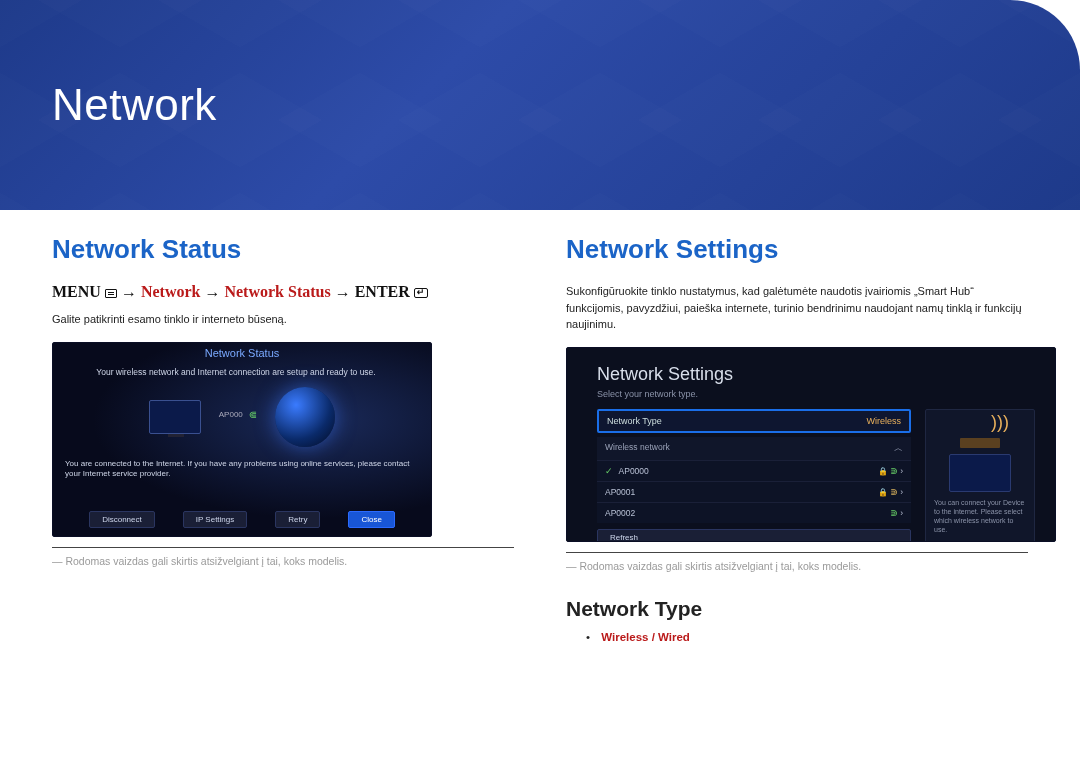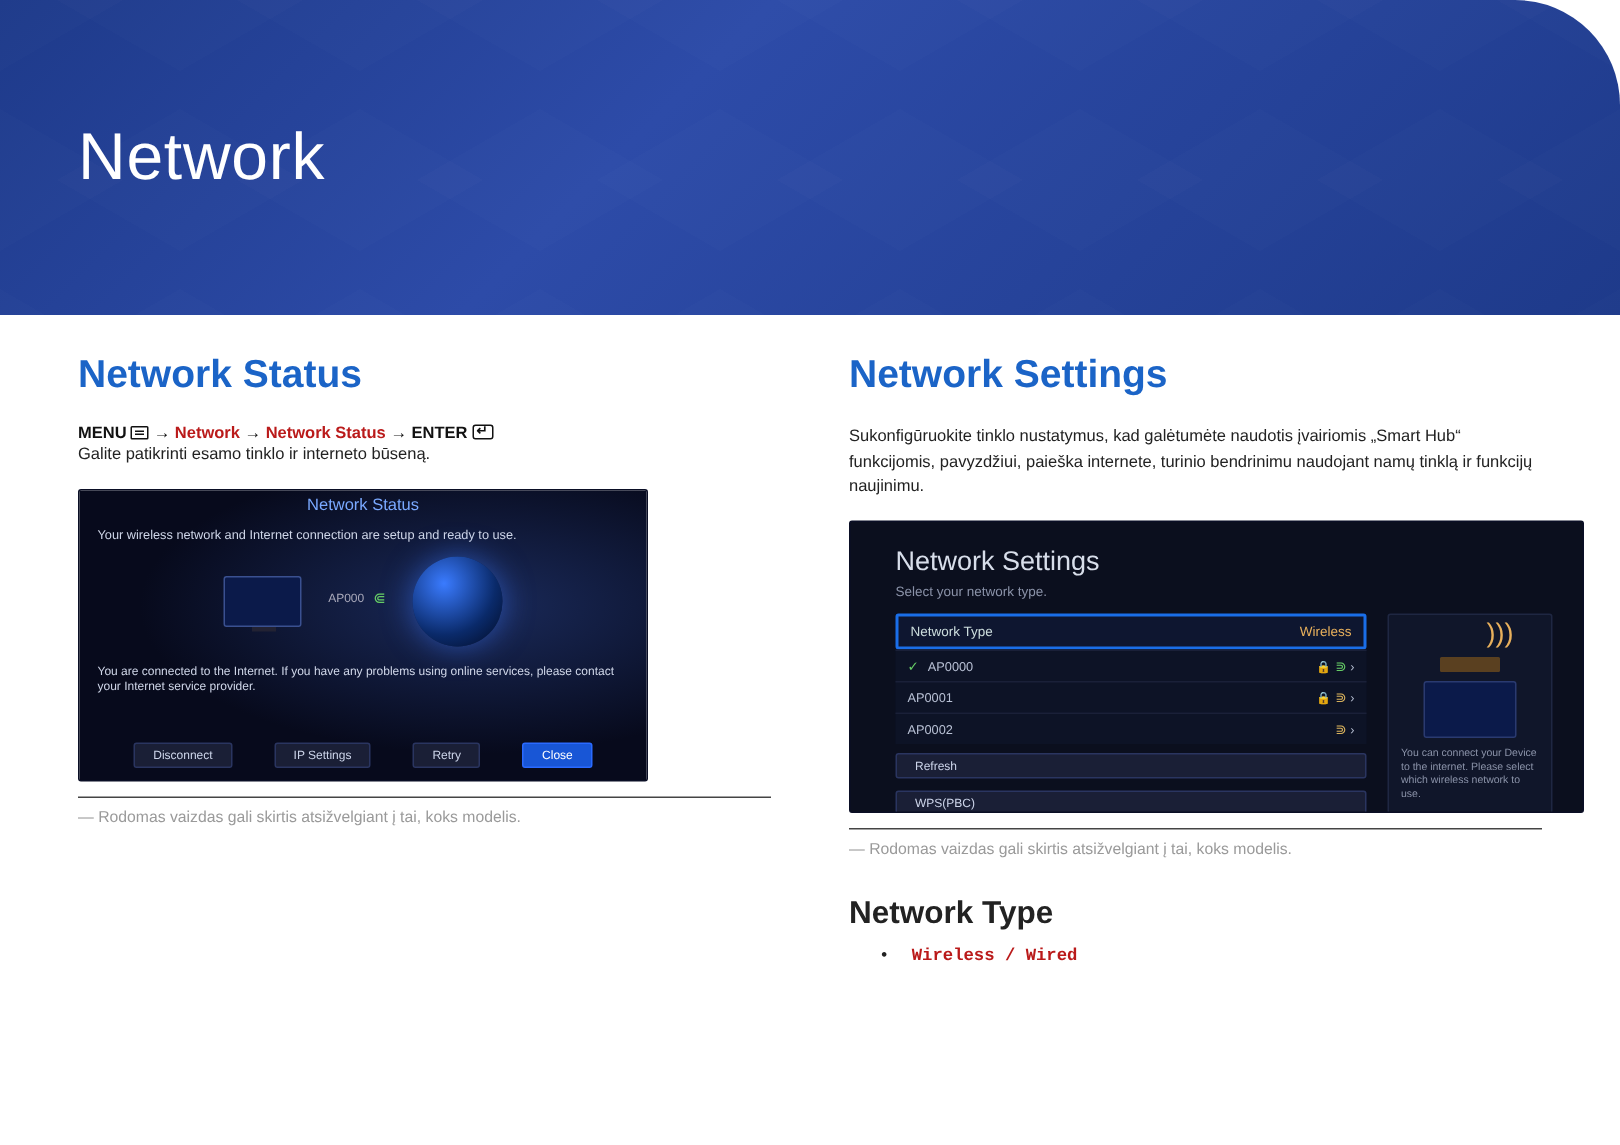--- a/index.html
+++ b/index.html
@@ -45,24 +45,25 @@
     flex: 1;
     min-width: 0;
   }
   .section-title {
     color: #1b64c7;
     font-size: 26px;
     font-weight: 600;
     margin-bottom: 18px;
   }
   .breadcrumb {
-    font-size: 11px;
+    font-size: 16px;
     font-weight: 700;
     color: #111;
-    margin-bottom: 0;
+    margin-bottom: 10px;
+    font-family: Liberation Serif, serif;
   }
   .breadcrumb .hl { color: #ba1a1a; font-weight: 700; }
   .breadcrumb .sep { color: #111; }
   .menu-icon {
     display: inline-block;
     width: 12px; height: 9px;
     border: 1px solid #111;
     border-radius: 1px;
     vertical-align: -1px;
     position: relative;
@@ -103,21 +104,20 @@
     font-size: 21px;
     color: #222;
     font-weight: 600;
     margin-top: 24px;
     margin-bottom: 10px;
   }
   .bullet {
     font-size: 11.5px;
     color: #222;
     padding-left: 20px;
-    font-family: Liberation Mono, monospace;
   }
   .bullet .dot { color: #222; margin-right: 8px; }
   .bullet .hl { color: #ba1a1a; font-weight: 700; }
 
   
   .mock {
     background: #000;
     border-radius: 2px;
     color: #ccd;
     font-size: 9px;
@@ -126,21 +126,21 @@
   }
   .mock-status {
     width: 380px; height: 195px;
     position: relative;
     background: radial-gradient(ellipse at 70% 40%, #1a2a5a 0%, #070a1c 60%);
   }
   .mock-status .title {
     text-align: center; color: #7aa9ff; font-size: 11px; padding-top: 4px;
   }
   .mock-status .msg1 {
-    padding: 8px 24px 0 12px; color: #cfd6e8; font-size: 8.5px;
+    padding: 8px 24px 0 12px; color: #cfd6e8; font-size: 8.5px; text-align: center;
   }
   .mock-status .globe-row {
     display: flex; align-items: center; justify-content: center; gap: 18px; margin: 10px 0 6px 0;
   }
   .tv {
     width: 52px; height: 34px; background: #0b1a4a; border: 1px solid #3a5090; border-radius: 2px; position: relative;
   }
   .tv::after { content:""; position:absolute; bottom:-4px; left:18px; width:16px; height:3px; background:#223; }
   .globe {
     width: 60px; height: 60px; border-radius: 50%;
@@ -270,20 +270,24 @@
 
     <div class="mock mock-settings">
       <div class="big-title">Network Settings</div>
       <div class="sub">Select your network type.</div>
       <div class="settings-body">
         <div class="list-area">
           <div class="ntype-box">
             <span>Network Type</span>
             <span class="val">Wireless</span>
           </div>
+          <div class="wlist-head">
+            <span>Wireless network</span>
+            <span class="chev">︿</span>
+          </div>
           <div class="wrow">
             <span class="left">
                 <span class="check">✓</span>
                 <span>AP0000</span>
               </span>
             <span><span class="lock">🔒</span> <span class="wifi">⋑</span> <span>›</span></span>
           </div>
           <div class="wrow">
             <span class="left">
                 <span>AP0001</span>

